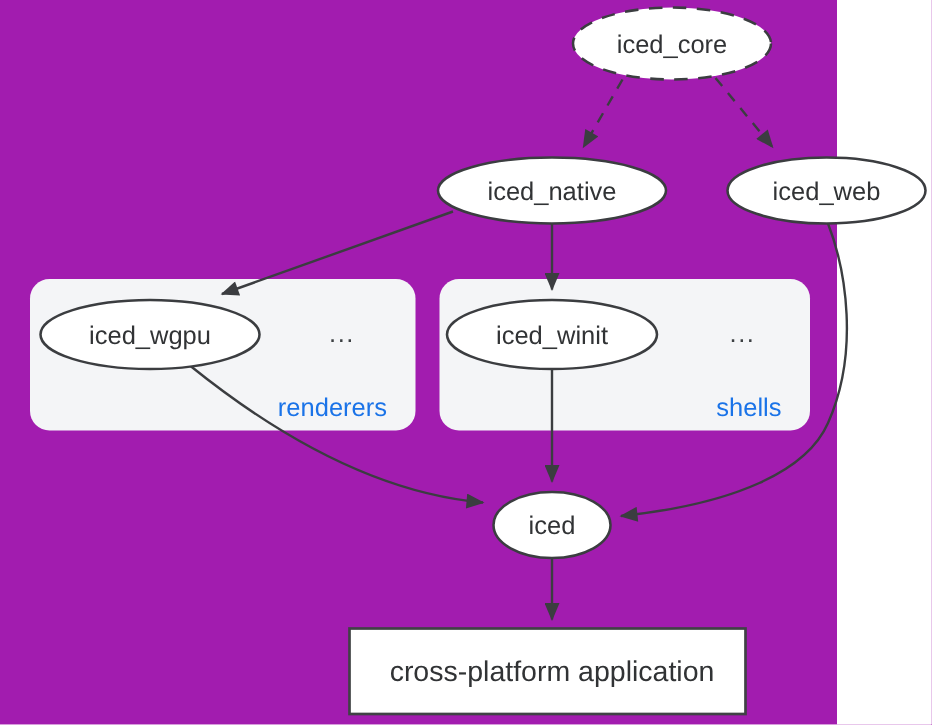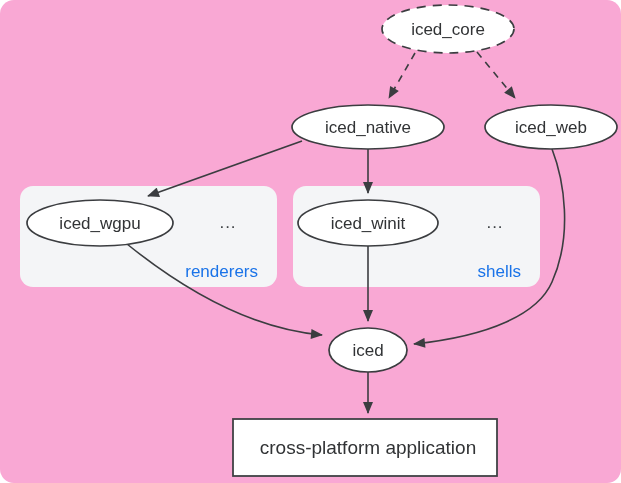--- a/index.html
+++ b/index.html
@@ -2,25 +2,24 @@
 <html><head>
 <meta charset="utf-8">
 <style>
   html, body {
     margin: 0;
     padding: 0;
     background: #ffffff;
   }
   .canvas {
     position: relative;
-    width: 621px;
+    width: 558px;
     height: 483px;
-    background: #f9a8d4;
+    background: #a21caf;
     font-family: "Liberation Sans", sans-serif;
-    border-radius: 14px;
   }
   svg { display: block; }
   .node-shape {
     fill: #ffffff;
     stroke: #3b3d40;
     stroke-width: 1.7;
   }
   .node-shape-dashed {
     fill: #ffffff;
     stroke: #3b3d40;

